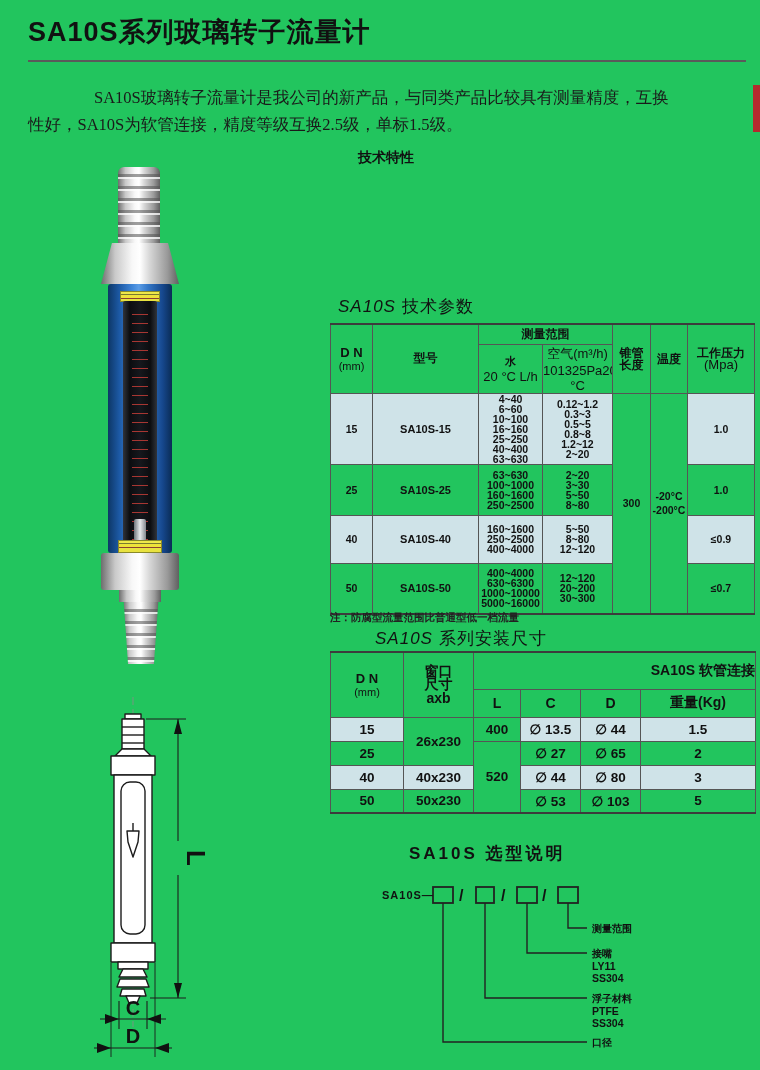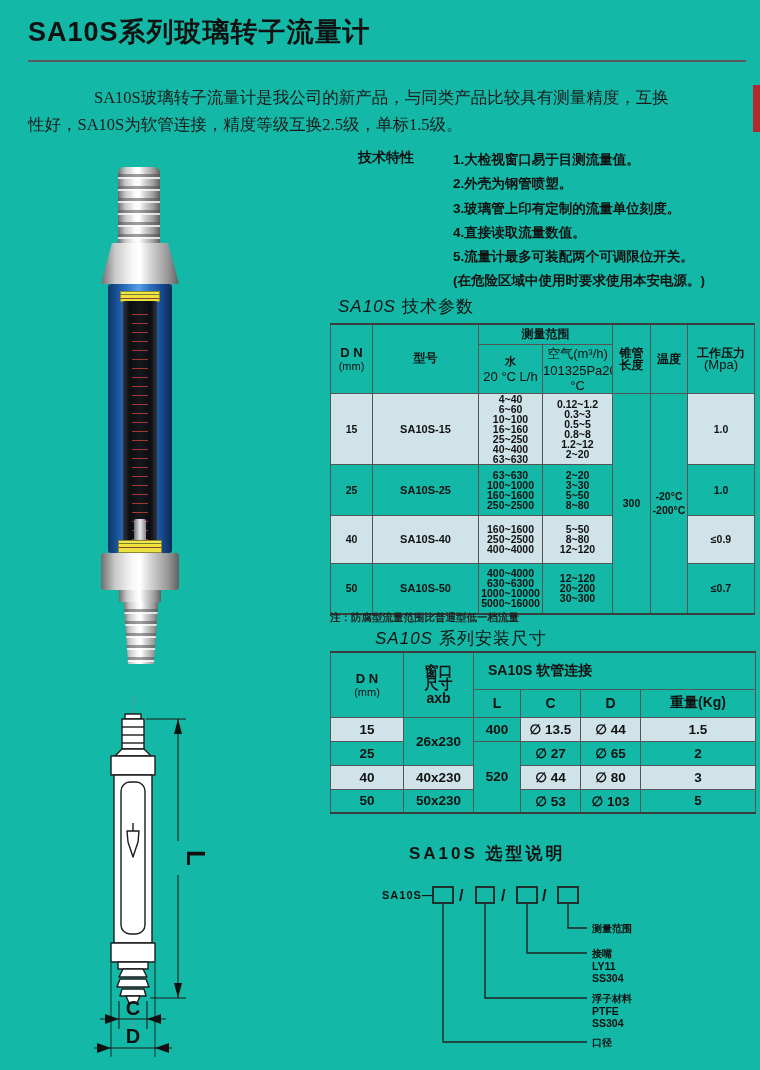--- a/index.html
+++ b/index.html
@@ -1,16 +1,16 @@
 <!DOCTYPE html>
 <html><head>
 <meta charset="utf-8">
 <style>
   html,body{margin:0;padding:0;background:#fff;}
-  .page{position:relative;width:760px;height:1070px;background:#14b8a6;overflow:hidden;
+  .page{position:relative;width:760px;height:1070px;background:#22c55e;overflow:hidden;
         font-family:"Liberation Sans",sans-serif;color:#111;
         --hl:#cfe3e8;--red:#b5292e;}
   
   .title{position:absolute;left:28px;top:14px;font-size:27px;font-weight:bold;letter-spacing:1px;}
   .rule{position:absolute;left:28px;top:60px;width:718px;height:2px;background:#5a5a5a;}
   .red-tab{position:absolute;right:0;top:85px;width:7px;height:47px;background:var(--red);}
   .intro{position:absolute;left:28px;top:84px;width:694px;font-family:"Liberation Serif",serif;
          font-size:16.5px;line-height:27px;color:#1a1a1a;}
   .intro .l1{text-indent:66px;}
   
@@ -35,21 +35,21 @@
   .t1 td{font-size:10.5px;}
   .t1 .model{font-size:11px;}
   .rng{font-size:9px;line-height:10px;}
   .temp2{font-size:10px;line-height:14px;}
   .hl{background:var(--hl);}
   .note{position:absolute;left:330px;top:611px;font-size:10.5px;font-weight:bold;color:#222;}
   .t2{position:absolute;left:330px;top:651px;width:425px;border-top:2px solid #3c3c3c;border-bottom:2px solid #3c3c3c;}
   .t2 tr.h1{height:37px}.t2 tr.h2{height:28px}.t2 tr.dr{height:24px}
   .t2 th{font-size:14px;}
   .t2 td{font-size:13.5px;}
-  .grp{text-align:left;padding-left:14px;font-size:15px;}
+  .grp{text-align:right;padding-left:14px;font-size:15px;}
   .f-win{font-size:12.5px;line-height:13.5px;}
   
   .photo{position:absolute;left:95px;top:163px;width:90px;height:540px;}
   .photo *{position:absolute;}
   .metal{background:linear-gradient(90deg,#6e6e6e 0%,#c9c9c9 18%,#f8f8f8 40%,#fff 50%,#d8d8d8 62%,#9a9a9a 85%,#606060 100%);}
   .ribs{background:
       repeating-linear-gradient(180deg,rgba(255,255,255,0) 0 7px,rgba(80,80,80,.55) 7px 10px,rgba(255,255,255,.75) 10px 12px),
       linear-gradient(90deg,#6e6e6e 0%,#c9c9c9 18%,#f8f8f8 40%,#fff 50%,#d8d8d8 62%,#9a9a9a 85%,#606060 100%);}
   .barb-top{left:23px;top:4px;width:42px;height:76px;border-radius:6px 6px 0 0;}
   .collar-top{left:6px;top:80px;width:78px;height:41px;clip-path:polygon(14% 0,86% 0,100% 100%,0 100%);}
@@ -81,28 +81,20 @@
   <div class="title">SA10S系列玻璃转子流量计</div>
   <div class="rule"></div>
   <div class="red-tab"></div>
 
   <div class="intro">
     <div class="l1">SA10S玻璃转子流量计是我公司的新产品，与同类产品比较具有测量精度，互换</div>
     <div>性好，SA10S为软管连接，精度等级互换2.5级，单标1.5级。</div>
   </div>
 
   <div class="feat-label">技术特性</div>
-  <div class="feat-list">
-    <div>1.大检视窗口易于目测流量值。</div>
-    <div>2.外壳为钢管喷塑。</div>
-    <div>3.玻璃管上印有定制的流量单位刻度。</div>
-    <div>4.直接读取流量数值。</div>
-    <div>5.流量计最多可装配两个可调限位开关。</div>
-    <div>(在危险区域中使用时要求使用本安电源。)</div>
-  </div>
 
   <div class="photo">
     <div class="barb-top ribs"></div>
     <div class="collar-top metal"></div>
     <div class="body-blue"></div>
     <div class="lbl-top lbl-y"></div>
     <div class="window">
       <div class="ticks"></div>
       <div class="float-ph"></div>
     </div>

